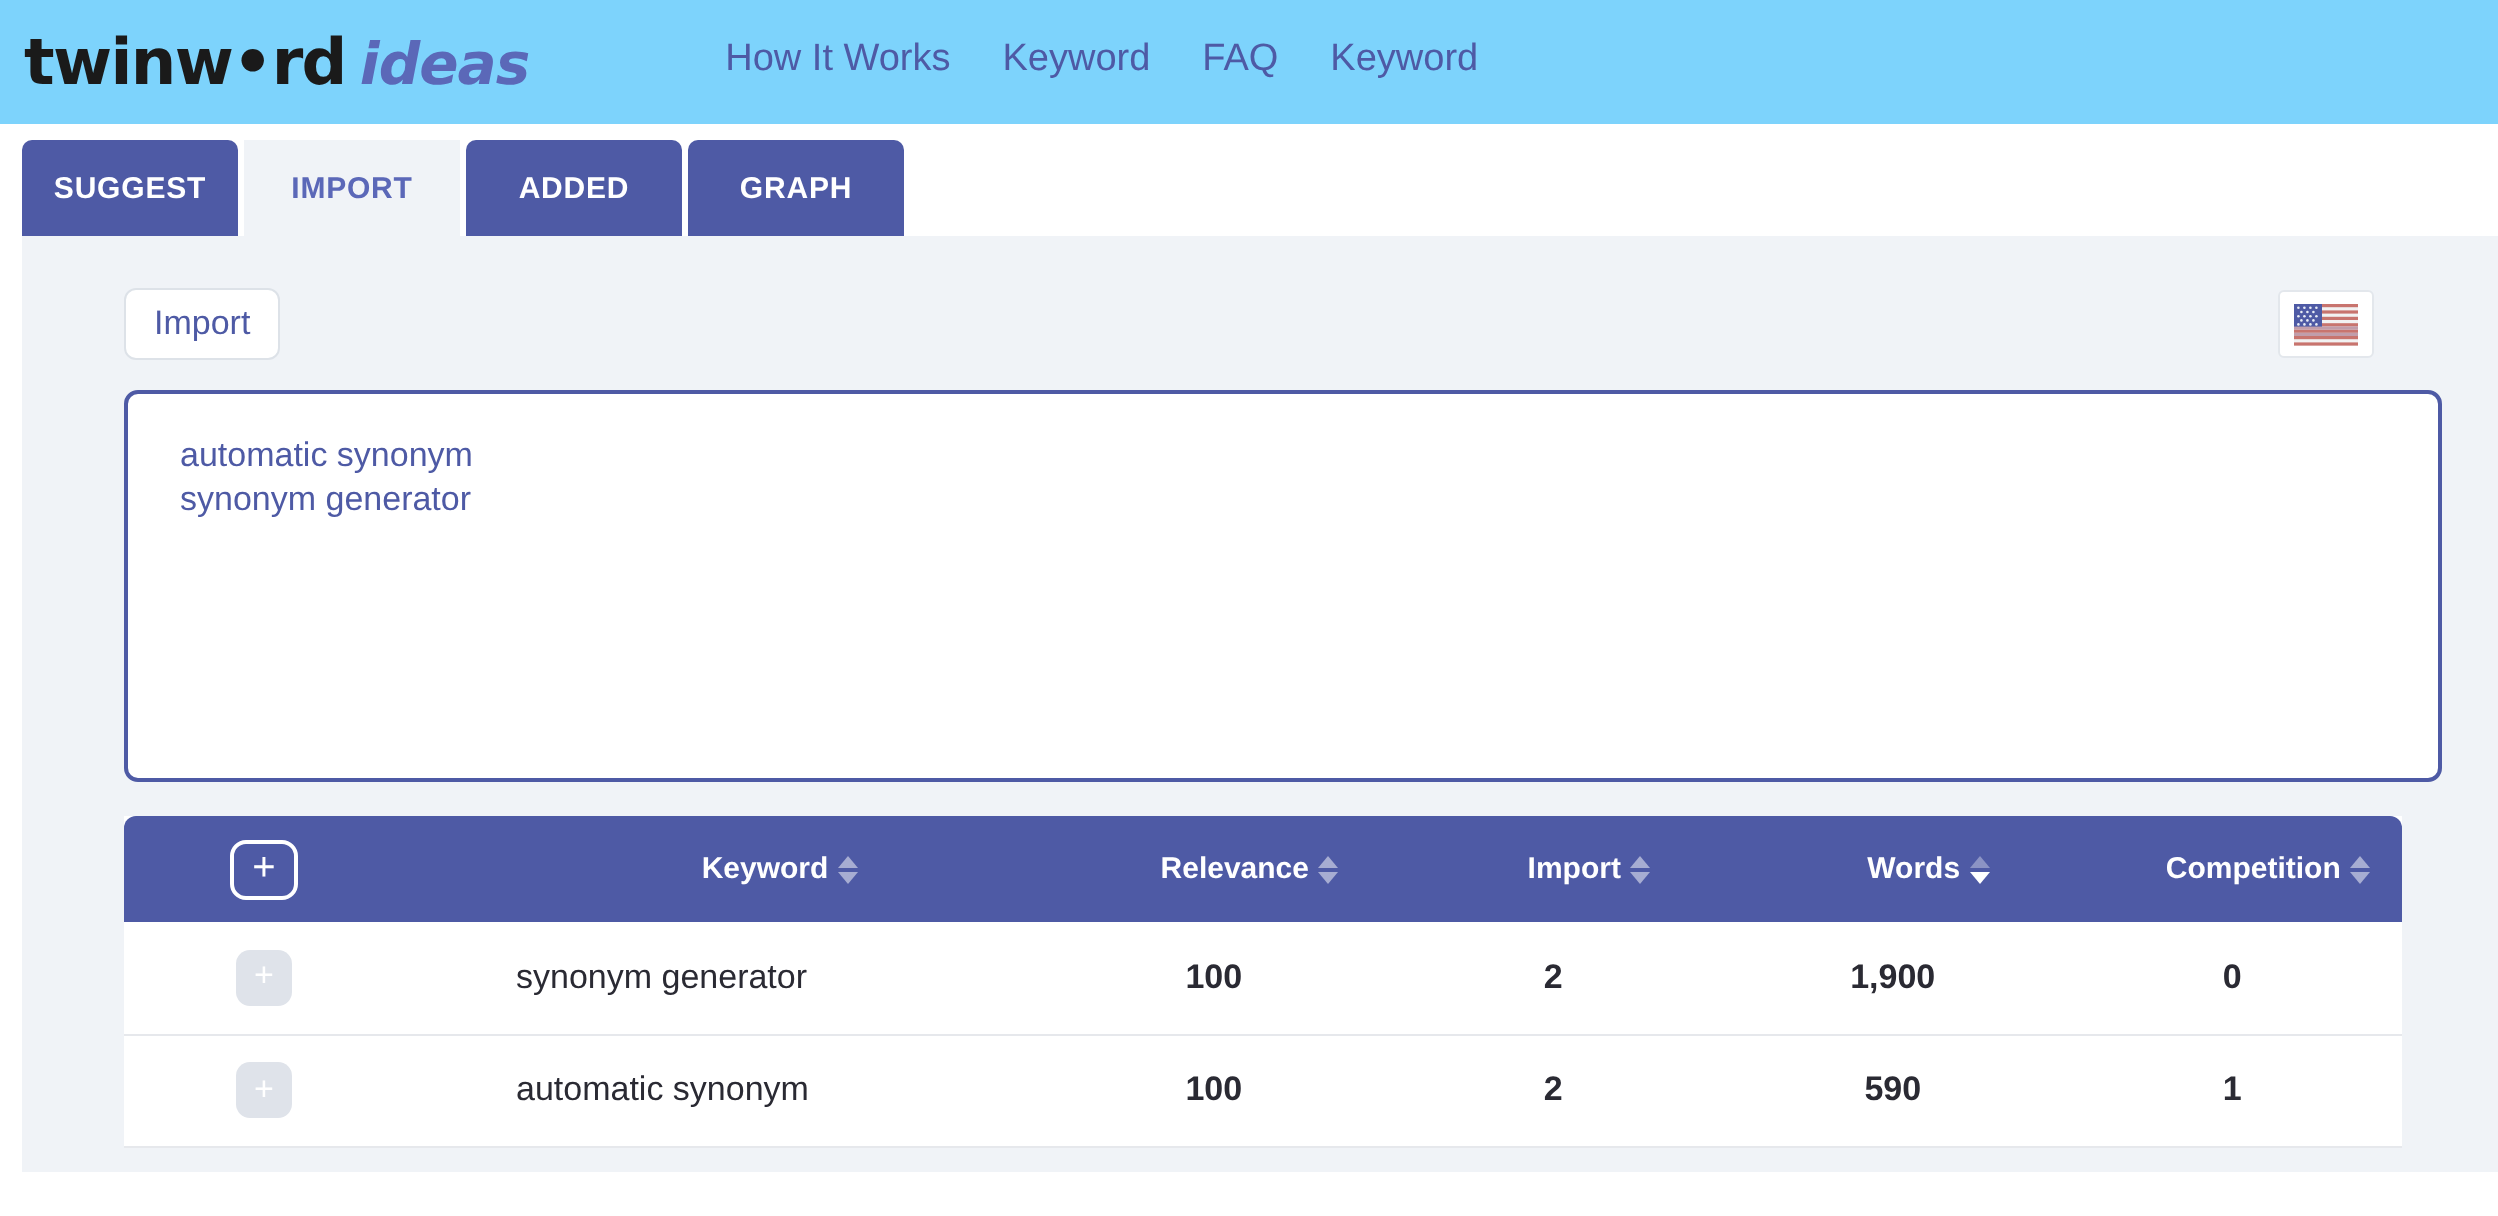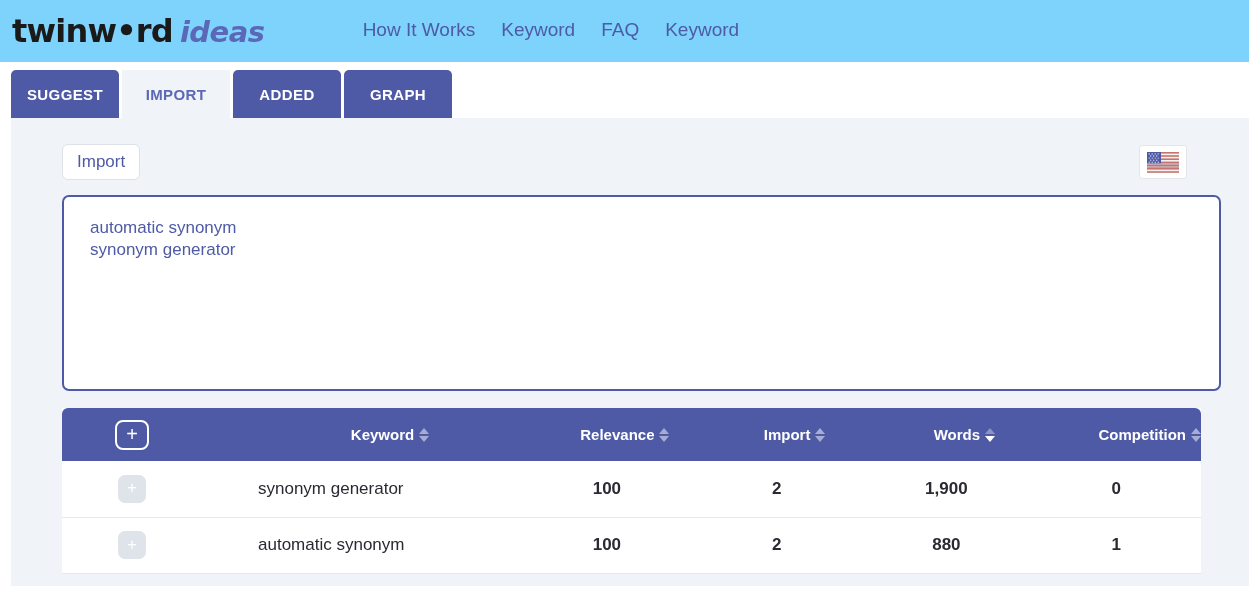--- a/index.html
+++ b/index.html
@@ -168,21 +168,21 @@
     background: #4e5aa5;
     color: #ffffff;
     font-size: 15px;
     font-weight: bold;
     height: 53px;
     padding: 0;
     vertical-align: middle;
     white-space: nowrap;
   }
   .kw-table thead th:first-child { border-radius: 6px 0 0 0; }
-  .kw-table thead th:last-child  { border-radius: 0 6px 0 0; text-align: right; }
+  .kw-table thead th:last-child  { border-radius: 0 6px 0 0; }
 
   .th-inner {
     display: inline-flex;
     align-items: center;
     gap: 5px;
     cursor: pointer;
     margin-left: 36px;
   }
   .col-plus   { width: 140px; text-align: center; }
   .col-kw     { width: 320px; text-align: center; padding-left: 0 !important; }
@@ -387,20 +387,20 @@
           <td class="col-num">1,900</td>
           <td class="col-num">0</td>
         </tr>
         <tr>
           <td class="cell-plus">
             <button class="row-add-btn">+</button>
           </td>
           <td class="cell-kw">automatic synonym</td>
           <td class="col-num">100</td>
           <td class="col-num">2</td>
-          <td class="col-num">880</td>
+          <td class="col-num">590</td>
           <td class="col-num">1</td>
         </tr>
       </tbody>
     </table>
   </div>
 
 </div>
 
 </body></html>

